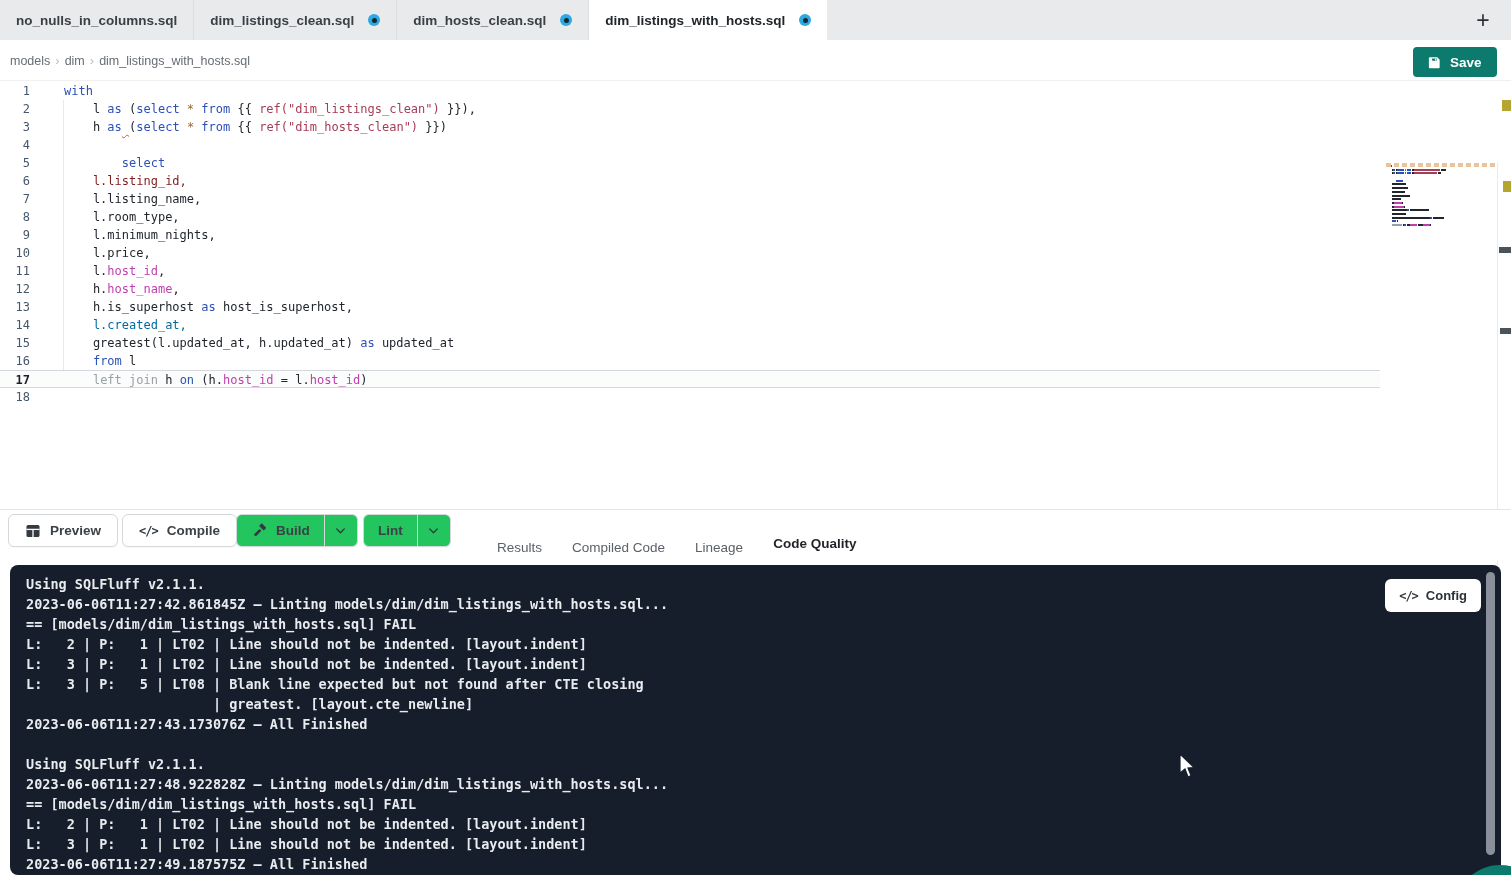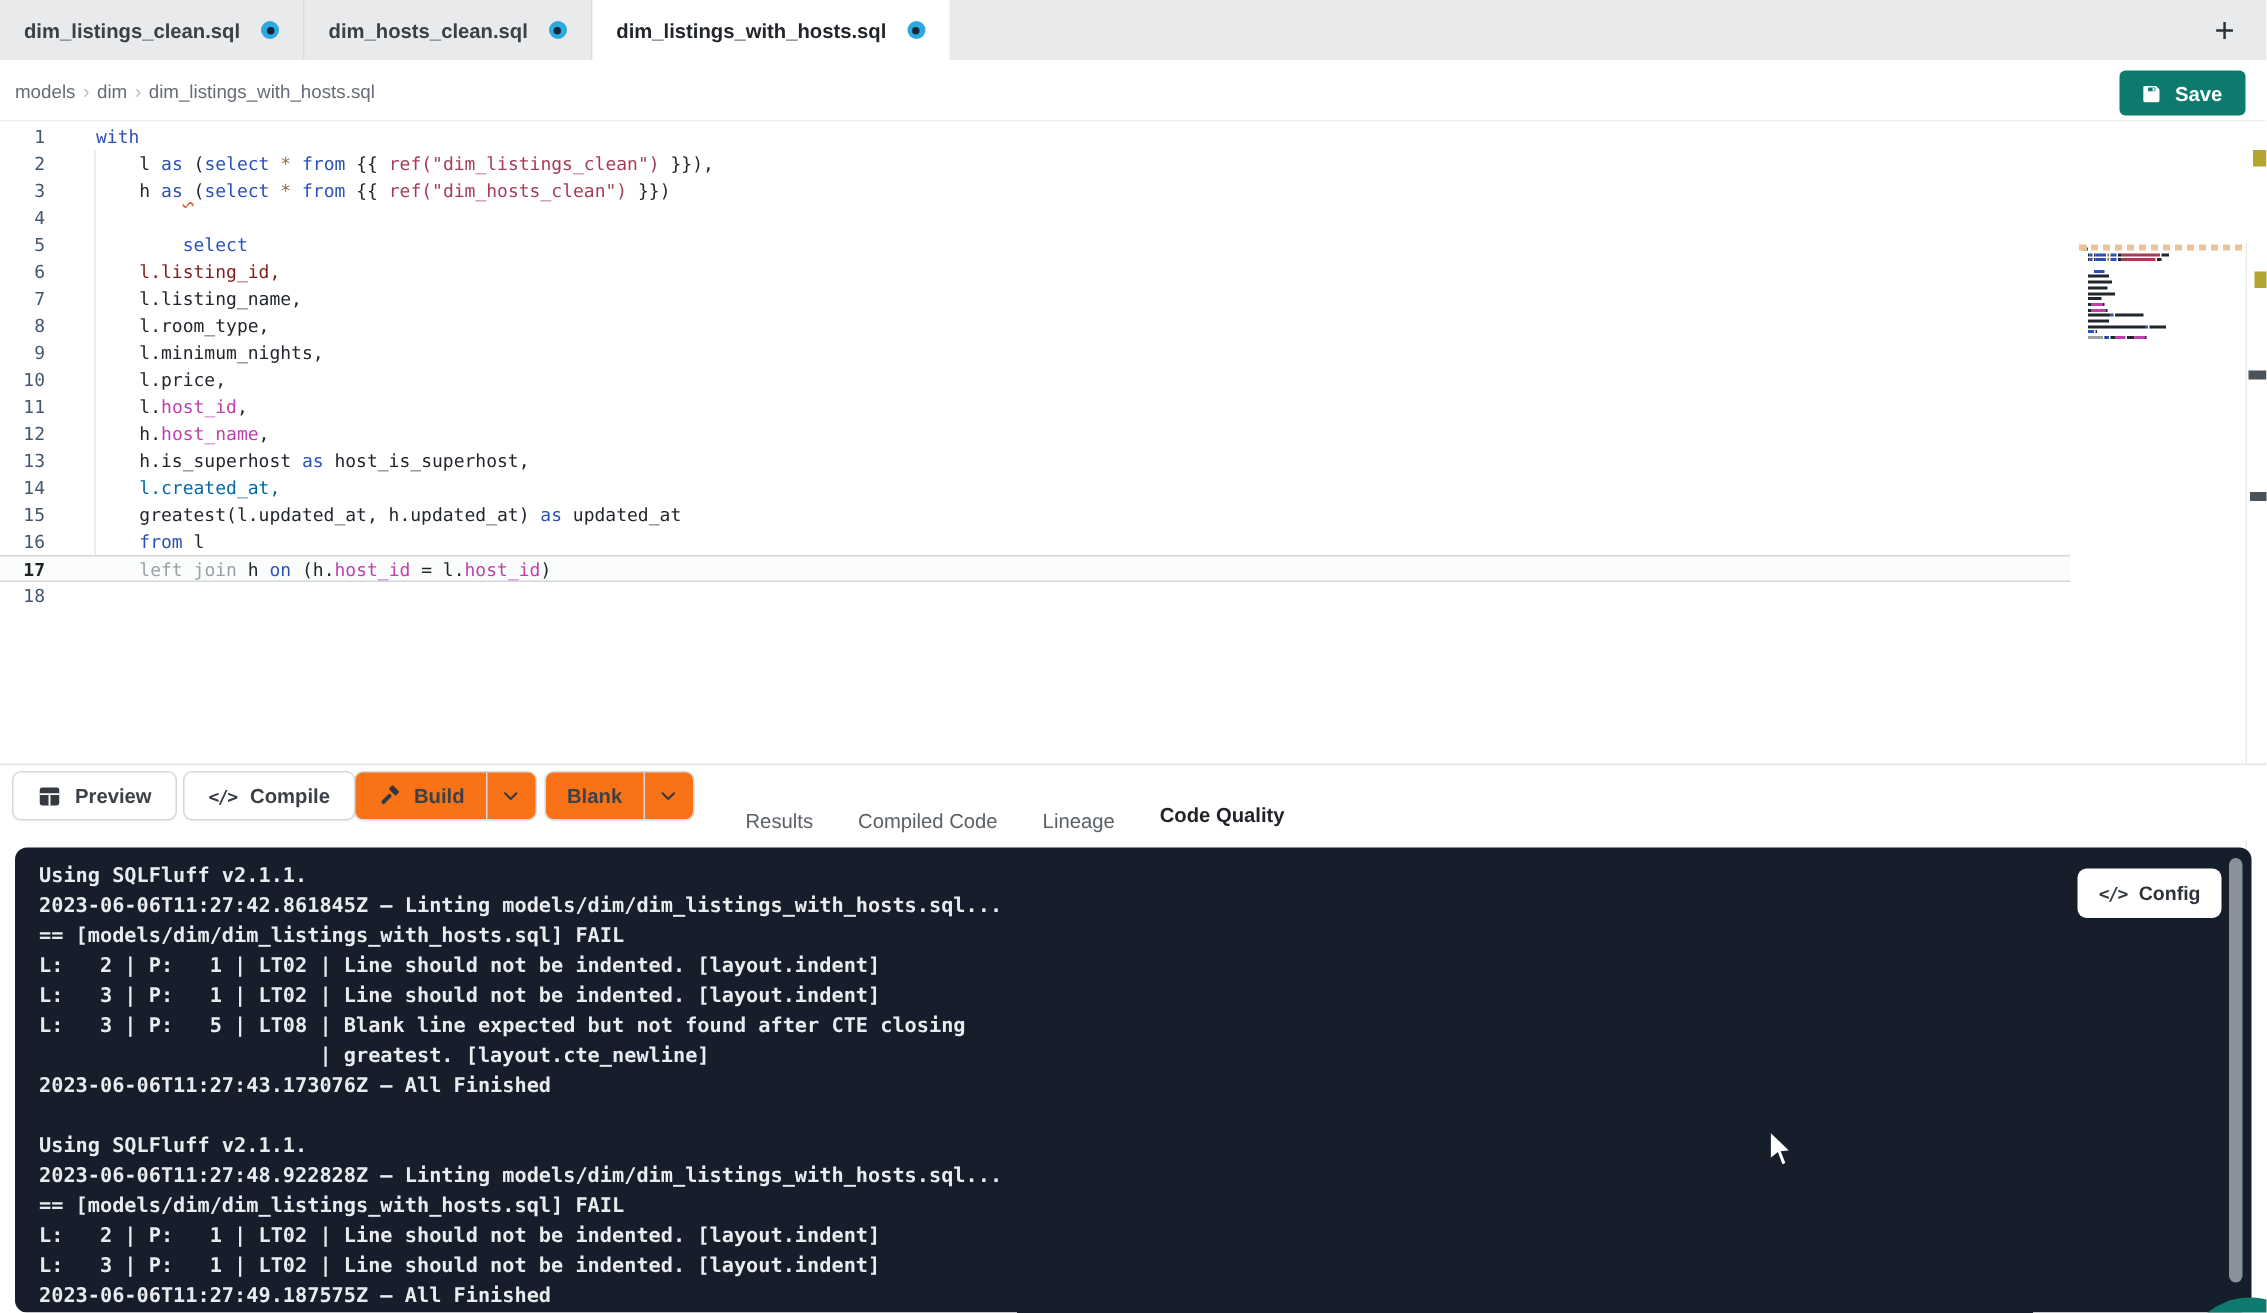--- a/index.html
+++ b/index.html
@@ -56,21 +56,21 @@
   .anno-warn { position:absolute; left:1502px; top:100px; width:9px; height:11px; background:#b3a52f; }
   .anno-pos  { position:absolute; left:1499px; top:247px; width:12px; height:6px; background:#4a525a; }
 
   
   .toolbar { position:absolute; left:0; top:509px; width:1511px; height:51px; background:#fff;
              border-top:1px solid #e4e5e7; }
   .tool-btn { position:absolute; top:4px; height:33px; background:#fff; border:1px solid #d5d8db;
               border-radius:6px; display:flex; align-items:center; gap:9px; padding:0 16px;
               font-size:13.5px; font-weight:600; color:#3c4147; cursor:pointer;
               box-shadow:0 1px 1px rgba(0,0,0,0.03); }
-  .btn-group { position:absolute; top:4px; height:33px; display:flex; background:#f97316;
+  .btn-group { position:absolute; top:4px; height:33px; display:flex; background:#22c55e;
                border:1px solid #d5d8db; border-radius:6px; box-shadow:0 1px 1px rgba(0,0,0,0.03); }
   .btn-group .main { border:none; background:transparent; display:flex; align-items:center; gap:9px;
                      padding:0 14px; font-size:13.5px; font-weight:600; color:#3c4147; cursor:pointer; }
   .btn-group .caret { border:none; background:transparent; border-left:1px solid #d5d8db;
                       width:33px; display:flex; align-items:center; justify-content:center; cursor:pointer; }
   .code-glyph { font:700 12px "DejaVu Sans Mono", monospace; color:#343a40; letter-spacing:-1px; }
 
   .ptabs { position:absolute; left:497px; top:18px; height:43px; display:flex; gap:30px; }
   .ptab { display:flex; align-items:center; font-size:13.5px; color:#5b6167; cursor:pointer;
           border-bottom:4px solid transparent; }
@@ -90,20 +90,23 @@
                  border-radius:50%; cursor:pointer; }
 
   .cursor { position:absolute; left:1178px; top:752px; width:18px; height:28px; pointer-events:none; }
 </style>
 </head>
 <body>
 
 <div id="app">
 
   <div class="tabbar">
+      <div class="tab">
+        <span class="tab-label">no_nulls_in_columns.sql</span>
+      </div>
       <div class="tab">
         <span class="tab-label">dim_listings_clean.sql</span>
         <span class="dot" style="background: rgb(46, 169, 224);"></span>
       </div>
       <div class="tab">
         <span class="tab-label">dim_hosts_clean.sql</span>
         <span class="dot" style="background: rgb(46, 169, 224);"></span>
       </div>
       <div class="tab active">
         <span class="tab-label">dim_listings_with_hosts.sql</span>
@@ -261,21 +264,21 @@
       </button>
       <button class="caret">
         <svg width="13" height="13" viewBox="0 0 24 24">
           <polyline points="5 9 12 16 19 9" fill="none" stroke="#343a40" stroke-width="2.6" stroke-linecap="round" stroke-linejoin="round"></polyline>
         </svg>
       </button>
     </div>
 
     <div class="btn-group" style="left:363px;">
       <button class="main">
-        <span>Blank</span>
+        <span>Lint</span>
       </button>
       <button class="caret">
         <svg width="13" height="13" viewBox="0 0 24 24">
           <polyline points="5 9 12 16 19 9" fill="none" stroke="#343a40" stroke-width="2.6" stroke-linecap="round" stroke-linejoin="round"></polyline>
         </svg>
       </button>
     </div>
 
     <div class="ptabs">
         <div class="ptab">Results</div>

